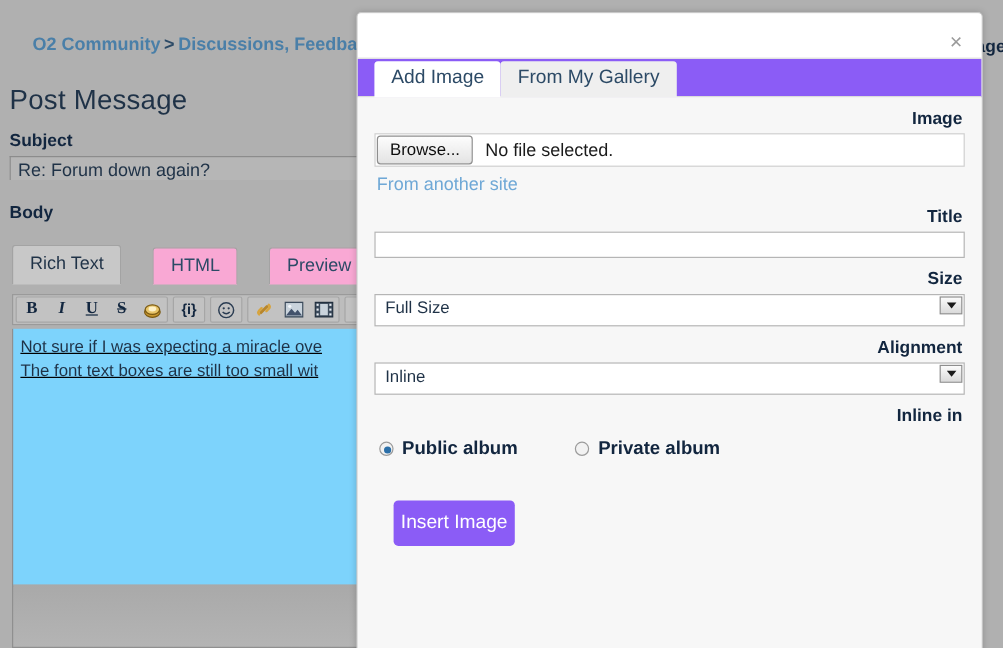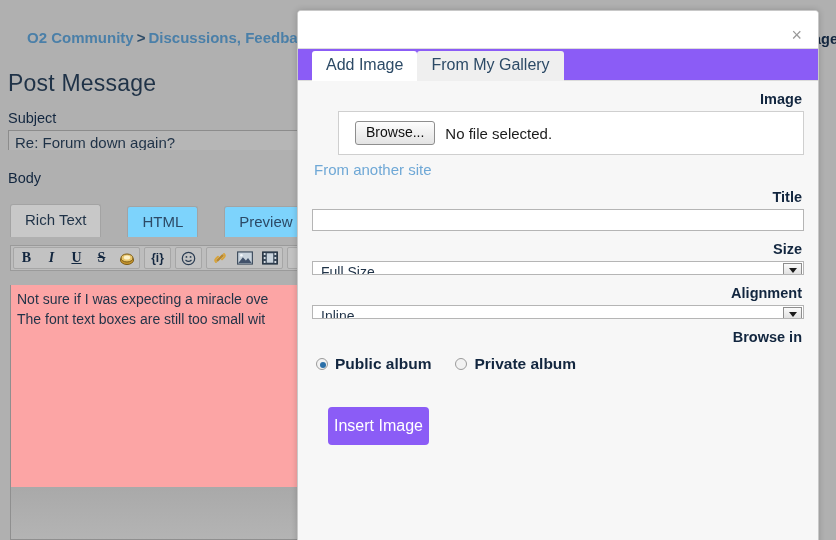--- a/index.html
+++ b/index.html
@@ -34,21 +34,21 @@
     left: 8px; top: 70px;
     font-size: 23px;
     color: #1f3247;
     font-weight: normal;
     letter-spacing: .2px;
   }
 
   .field-label {
     position: absolute;
     font-size: 14.5px;
-    font-weight: normal;
+    font-weight: bold;
     color: #12263f;
   }
   .lbl-subject { left: 8px; top: 110px; }
   .lbl-body    { left: 8px; top: 170px; }
 
   .subject-input {
     position: absolute;
     left: 8px; top: 130px;
     width: 600px; height: 20px;
     background: #b6b6b6;
@@ -67,21 +67,21 @@
     position: absolute;
     left: 10px; top: 204px;
     display: flex;
     align-items: flex-end;
     gap: 24px;
   }
   .ed-tab {
     font-size: 15px;
     color: #2c4a66;
     padding: 6px 14px 7px 14px;
-    background: #7dd3fc;
+    background: #f9a8d4;
     border: 1px solid #a3a3a3;
     border-bottom: none;
     margin-right: 2px;
     border-radius: 3px 3px 0 0;
   }
   .ed-tab.active {
     background: #c8c8c8;
     color: #1f3247;
     padding-bottom: 9px;
   }
@@ -116,27 +116,28 @@
     font-family: "Liberation Serif", serif;
   }
   .tb-btn.ital { font-style: italic; }
   .tb-btn.und  { text-decoration: underline; }
   .tb-btn.strk { text-decoration: line-through; }
   .tb-btn.curly { font-family: "Liberation Sans", sans-serif; font-size: 12px; }
   .tb-ico { width: 25px; height: 20px; display:flex; align-items:center; justify-content:center; }
 
   .ed-body {
     position: absolute;
-    left: 10px; top: 285px;
+    left: 10px; top: 274px;
     width: 290px; height: 215px;
-    background: #fca5a5;
+    background: #7dd3fc;
     border: 1px solid #8f8f8f;
     border-top: none;
     padding: 5px 6px;
     overflow: hidden;
+    text-decoration: underline;
   }
   .ed-body p {
     margin: 0 0 1px 0;
     font-size: 14px;
     color: #1f3247;
     white-space: nowrap;
     line-height: 19px;
   }
 
   .ed-footer {
@@ -216,25 +217,24 @@
     text-align: right;
     font-size: 14.5px;
     font-weight: bold;
     color: #12263f;
     padding: 10px 2px 4px 0;
   }
 
   .file-row {
     background: #ffffff;
     border: 1px solid #cfcfcf;
-    height: 44px;
+    height: 28px;
     display: flex;
     align-items: center;
-    padding: 0 16px;
-    margin-left: 26px;
+    padding: 0 1px;
   }
   .browse-btn {
     font-family: "Liberation Sans", sans-serif;
     font-size: 14px;
     color: #0e0e0e;
     background: linear-gradient(#fdfdfd,#e3e3e3);
     border: 1px solid #8e8e8e;
     border-radius: 3px;
     padding: 3px 10px 4px 10px;
     line-height: 15px;
@@ -264,21 +264,21 @@
     color: #222;
     padding: 2px 5px;
     outline: none;
     font-family: "Liberation Sans", sans-serif;
   }
 
   
   .select-wrap {
     position: relative;
     width: 100%;
-    height: 14px;
+    height: 27px;
     background: #ffffff;
     border: 1px solid #b5b5b5;
     overflow: hidden;
   }
   .select-text {
     position: absolute;
     left: 8px; top: 2px;
     font-size: 14px;
     color: #1f3247;
     line-height: 16px;
@@ -297,20 +297,21 @@
     width: 0; height: 0;
     border-left: 4px solid transparent;
     border-right: 4px solid transparent;
     border-top: 5px solid #1a1a1a;
   }
 
   .radio-row {
     display: flex;
     align-items: center;
     padding: 6px 0 0 4px;
+    gap: 24px;
   }
   .radio-item { display: flex; align-items: center; margin-right: 24px; }
   .radio {
     width: 12px; height: 12px;
     border-radius: 50%;
     border: 1px solid #9b9b9b;
     background: #f2f2f2;
     margin-right: 7px;
     position: relative;
   }
@@ -473,21 +474,21 @@
       </div>
 
       <div class="row-label">Alignment</div>
       <div class="select-wrap">
         <span class="select-text">Inline</span>
         <span class="select-arrow">
             <i></i>
           </span>
       </div>
 
-      <div class="row-label">Browse in</div>
+      <div class="row-label">Inline in</div>
 
       <div class="radio-row">
         <div class="radio-item">
           <span class="radio on"></span>
           <span class="radio-label">Public album</span>
         </div>
         <div class="radio-item">
           <span class="radio"></span>
           <span class="radio-label">Private album</span>
         </div>

